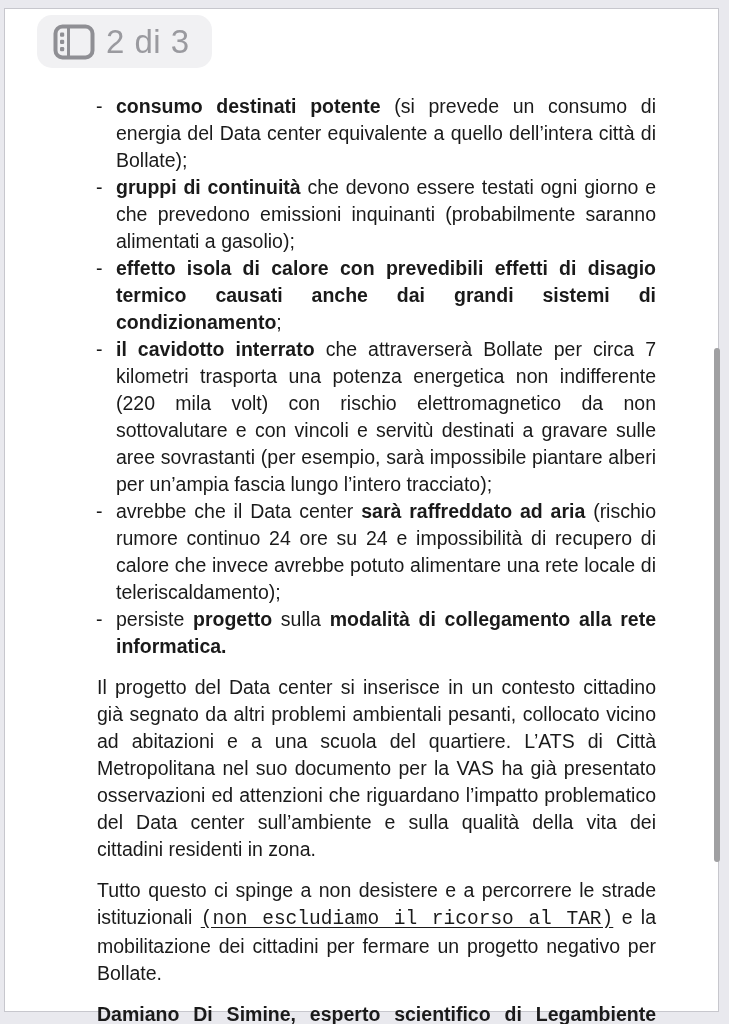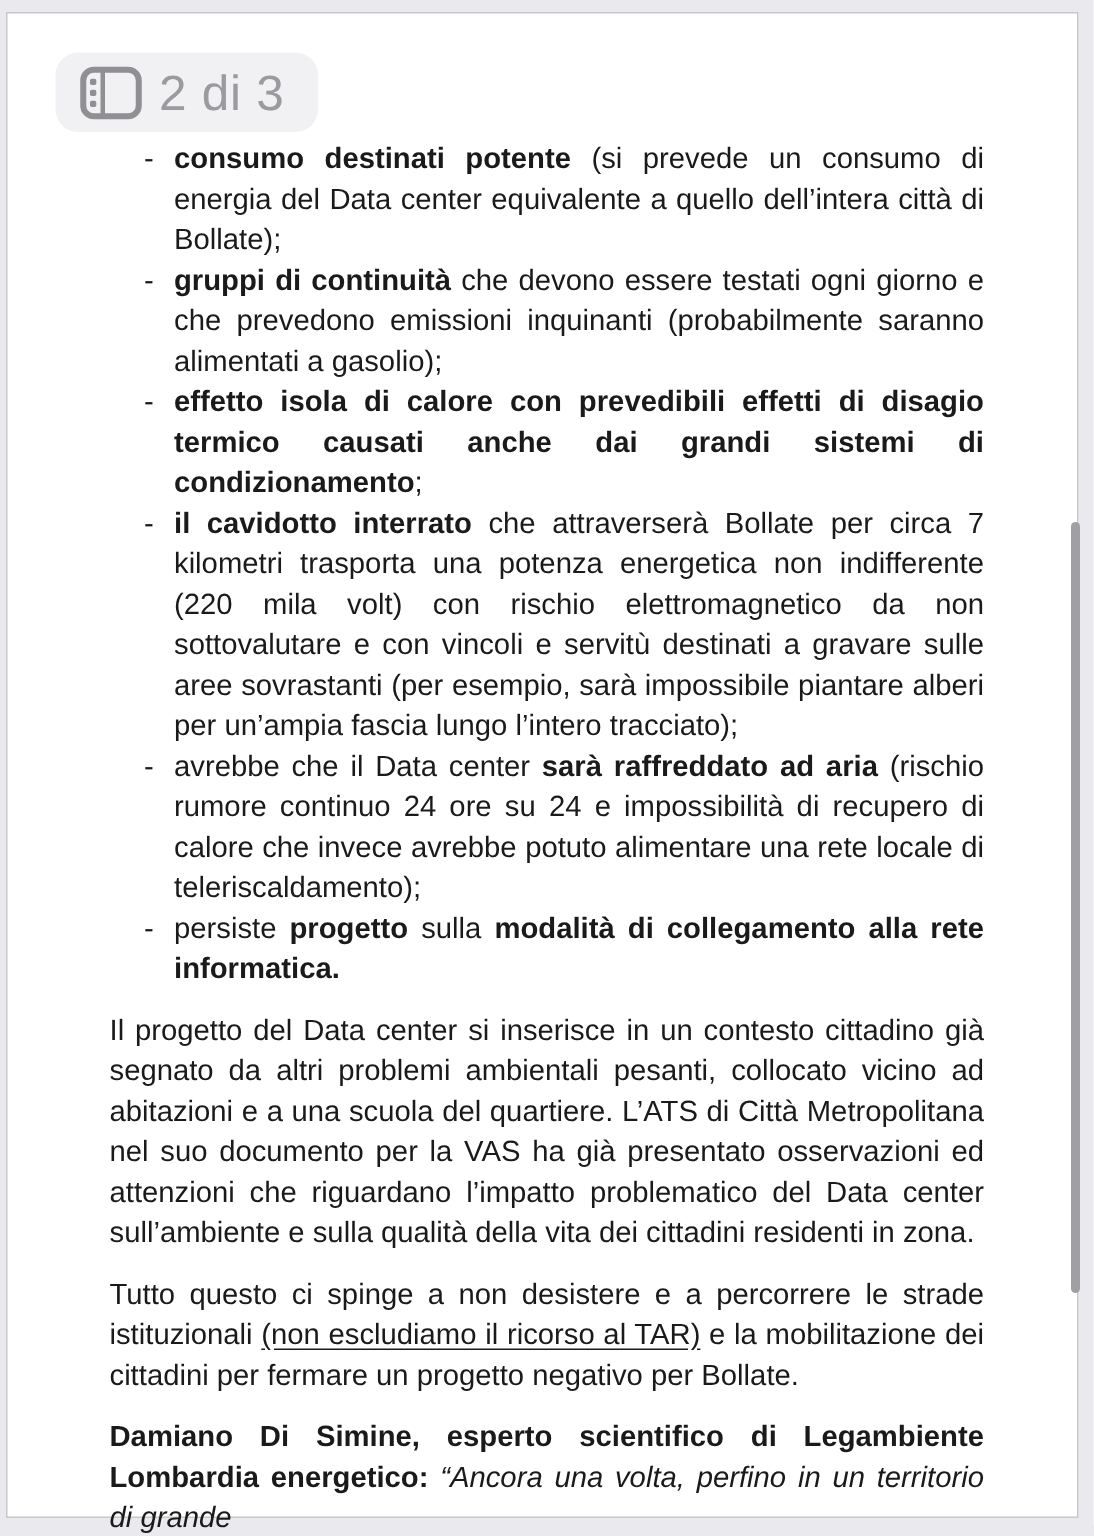--- a/index.html
+++ b/index.html
@@ -22,21 +22,20 @@
     position: absolute;
     left: 37px; top: 15px;
     height: 53px;
     padding: 0 22px 0 16px;
     border-radius: 15px;
     background: #f1f1f3;
     display: flex;
     align-items: center;
     gap: 11px;
     z-index: 5;
-    margin-top: 20px;
   }
   .page-indicator .label {
     font-size: 33px;
     line-height: 1;
     color: #9a9a9f;
     letter-spacing: 0.5px;
     white-space: nowrap;
   }
   .doc-content {
     position: absolute;
@@ -51,24 +50,24 @@
   }
   .bullet-item {
     margin-left: 23px;
     padding-left: 20px;
     position: relative;
   }
   .bullet-item .marker {
     position: absolute;
     left: 0; top: 0;
   }
-  .paragraph { margin-top: 14px; }
+  .paragraph { margin-top: 14px; margin-left: 24px; }
   .b { font-weight: bold; }
   .i { font-style: italic; }
-  .u { text-decoration: underline; text-underline-offset: 3px; }
+  .u { text-decoration: underline; text-underline-offset: 3px; font-family: Liberation Mono, monospace; }
   .scrollbar-thumb {
     position: absolute;
     left: 714px; top: 348px;
     width: 6px; height: 514px;
     border-radius: 3px;
     background: #a0a0a2;
     z-index: 6;
   }
 </style>
 </head>

